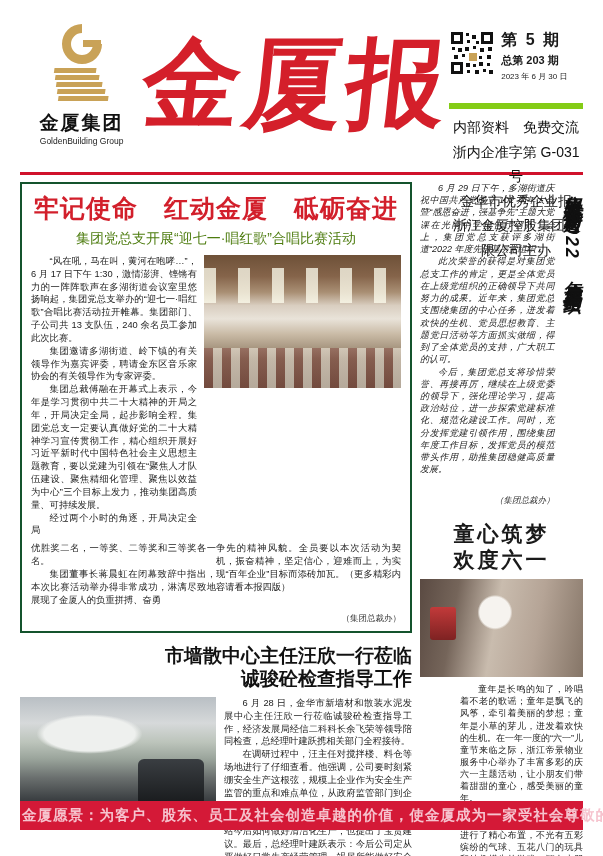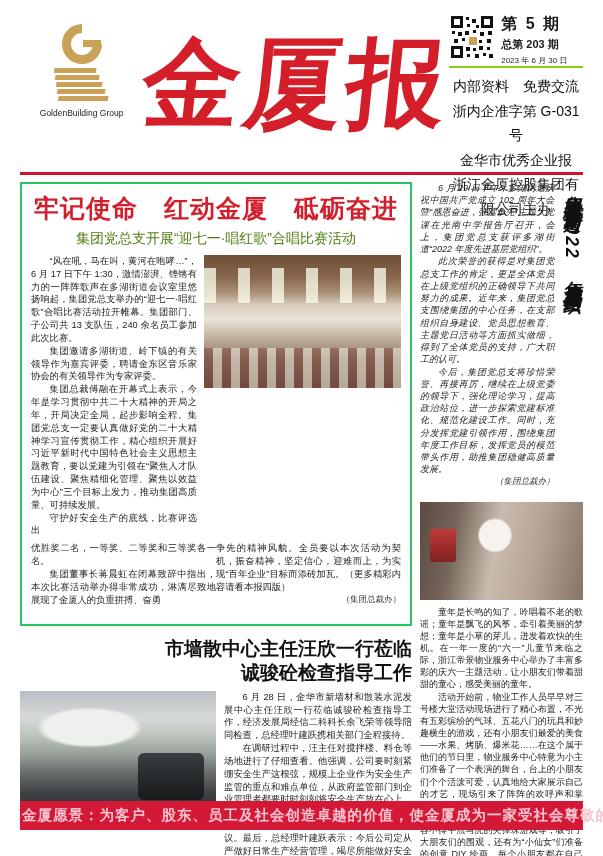--- a/index.html
+++ b/index.html
@@ -9,45 +9,45 @@
 
   
   .hdr { display:flex; align-items:flex-start; height:160px; }
   .logo-block { width:140px; padding-top:14px; text-align:center; }
   .logo-cn { font-size:19px; font-weight:bold; letter-spacing:2px; color:#111; margin-top:2px; }
   .logo-en { font-size:8.5px; color:#222; }
   .masthead { flex:1; text-align:center; color:#d41f2a; font-family:"DejaVu Serif","Liberation Serif",serif;
               font-size:98px; font-weight:bold; line-height:150px; letter-spacing:4px;
               transform:skewX(-6deg); white-space:nowrap; }
   .issue-block { width:152px; padding-top:6px; }
-  .issue-top { display:flex; gap:6px; align-items:flex-start; border-bottom:2px solid #84cc16; padding-bottom:0; }
+  .issue-top { display:flex; gap:6px; align-items:flex-start; border-bottom:6px solid #84cc16; padding-bottom:21px;margin-top:16px; }
   .qr { flex:0 0 46px; }
   .issue-nums { flex:1; }
   .issue-no { font-size:16px; font-weight:bold; letter-spacing:2px; }
   .issue-total { font-size:11px; font-weight:bold; margin-top:2px; }
   .issue-date { font-size:8px; margin-top:3px; color:#222; }
   .info-lines { margin-top:6px; font-size:14px; line-height:1.75; text-align:center; color:#111; }
 
   .red-rule { border-top:3px solid #d0112b; margin-top:4px; }
 
   
   .main { display:flex; gap:8px; margin-top:7px; }
   .col-left { width:392px; }
   .col-right { flex:1; }
 
   
-  .lead-box { border:2px solid #22c55e; padding:8px 9px 18px 9px; }
+  .lead-box { border:2px solid #14532d; padding:8px 9px 6px 9px; }
   .lead-h1 { color:#d21f2b; font-size:25px; font-weight:bold; text-align:center; letter-spacing:1px; white-space:nowrap; }
   .lead-h2 { font-size:14px; text-align:center; margin-top:5px; color:#4d7c0f; }
   .lead-row { display:flex; gap:7px; margin-top:7px; }
   .lead-text { width:178px; }
   p.body { font-size:9.3px; line-height:1.38; text-align:justify; text-indent:2em; color:#222; }
   .lead-row2 { display:flex; margin-top:5px; }
   .lead-row2 > div { flex:1; }
-  .byline { font-size:8.5px; text-align:right; color:#333; margin-top:0; font-family:"DejaVu Serif","Liberation Serif",serif; }
+  .byline { font-size:8.5px; text-align:right; color:#333; margin-top:19px; font-family:"DejaVu Serif","Liberation Serif",serif; }
 
   .art-h { font-size:19px; font-weight:bold; text-align:right; line-height:1.22; color:#111; }
   .art2 { margin-top:11px; }
   .art2-row { display:flex; gap:8px; margin-top:7px; }
   .art2-text { flex:1; }
 
   
   .photo { position:relative; overflow:hidden; flex-shrink:0; }
   .photo1 { width:197px; height:133px;
     background:linear-gradient(180deg,#6e5138 0%,#85644a 16%,#a98f74 28%,#d9cec0 38%,#e9e3d9 48%,#c8b9a4 60%,#8d7a64 78%,#6f5c49 100%); }
@@ -69,21 +69,21 @@
     background:linear-gradient(180deg,#c23a3a,#7e2222); border-radius:3px; }
 
   
   .r1 { display:flex; gap:5px;font-style:italic; }
   .r1-text { flex:1; }
   .r1-text p.body { font-size:9px; line-height:1.36; }
   .vhead { writing-mode:vertical-rl; font-size:17.5px; font-weight:bold; line-height:1.35;
            letter-spacing:2px; height:252px; color:#111; }
   .r2 { margin-top:14px; }
   .r2-h { font-size:21px; font-weight:bold; text-align:center; line-height:1.25; letter-spacing:3px; }
-  .r2 p.body { font-size:9px; line-height:1.35; }
+  .r2 p.body { font-size:9px; line-height:1.35;margin-left:40px; }
   .r2-body { margin-top:6px; }
 
   
   .vision { position:absolute; left:20px; right:20px; bottom:26px; background:#d41937;
             color:#f6c3ce; font-weight:bold; font-size:14.5px; text-align:center;
             padding:5px 2px; letter-spacing:1px; white-space:nowrap; }
 </style>
 </head>
 <body>
 
@@ -99,20 +99,21 @@
             <g>
               <rect x="18" y="46" width="42" height="5" transform="skewX(-8)"></rect>
               <rect x="20" y="53" width="44" height="5" transform="skewX(-8)"></rect>
               <rect x="22" y="60" width="46" height="5" transform="skewX(-8)"></rect>
               <rect x="24" y="67" width="48" height="5" transform="skewX(-8)"></rect>
               <rect x="26" y="74" width="50" height="5" transform="skewX(-8)"></rect>
             </g>
           </g>
         </svg>
       </span>
+      <div class="logo-cn">金厦集团</div>
       <div class="logo-en">GoldenBuilding Group</div>
     </div>
 
     <div class="masthead">金厦报</div>
 
     <div class="issue-block">
       <div class="issue-top">
         <span class="qr">
           <svg width="46" height="46" viewBox="0 0 46 46">
             <rect width="46" height="46" fill="#fff"></rect>
@@ -171,21 +172,21 @@
     <div class="col-left">
 
       <div class="lead-box">
         <div class="lead-h1">牢记使命　红动金厦　砥砺奋进</div>
         <div class="lead-h2">集团党总支开展“迎七一·唱红歌”合唱比赛活动</div>
         <div class="lead-row">
           <div class="lead-text">
             <p class="body">“风在吼，马在叫，黄河在咆哮…”，6 月 17 日下午 1:30，激情澎湃、铿锵有力的一阵阵歌声在多湖街道会议室里悠扬响起，集团党总支举办的“迎七一·唱红歌”合唱比赛活动拉开帷幕。集团部门、子公司共 13 支队伍，240 余名员工参加此次比赛。</p>
             <p class="body">集团邀请多湖街道、岭下镇的有关领导作为嘉宾评委，聘请金东区音乐家协会的有关领导作为专家评委。</p>
             <p class="body">集团总裁傅融在开幕式上表示，今年是学习贯彻中共二十大精神的开局之年，开局决定全局，起步影响全程。集团党总支一定要认真做好党的二十大精神学习宣传贯彻工作，精心组织开展好习近平新时代中国特色社会主义思想主题教育，要以党建为引领在“聚焦人才队伍建设、聚焦精细化管理、聚焦以效益为中心”三个目标上发力，推动集团高质量、可持续发展。</p>
-            <p class="body">守护好安全生产的底线，比赛评选出</p>
+            <p class="body">经过两个小时的角逐，开局决定全局</p>
           </div>
           <div class="photo photo1"></div>
         </div>
         <div class="lead-row2">
           <div>
             <p class="body" style="text-indent:0">优胜奖二名，一等奖、二等奖和三等奖各一名。</p>
             <p class="body">集团董事长蒋晨虹在闭幕致辞中指出，本次比赛活动举办得非常成功，淋漓尽致地展现了金厦人的负重拼搏、奋勇</p>
           </div>
           <div>
             <p class="body" style="text-indent:0">争先的精神风貌。全员要以本次活动为契机，振奋精神，坚定信心，迎难而上，为实现“百年企业”目标而添砖加瓦。（更多精彩内容请看本报四版）</p>
@@ -209,31 +210,35 @@
         </div>
       </div>
 
     </div>
 
     <div class="col-right">
 
       <div class="r1">
         <div class="r1-text">
           <p class="body">6 月 29 日下午，多湖街道庆祝中国共产党成立 102 周年大会暨“感恩奋进，强基争先”主题大党课在光南中学报告厅召开，会上，集团党总支获评多湖街道“2022 年度先进基层党组织”。</p>
-          <p class="body">此次荣誉的获得是对集团党总支工作的肯定，更是全体党员在上级党组织的正确领导下共同努力的成果。近年来，集团党总支围绕集团的中心任务，在支部组织自身建设、党员思想教育、主题党日活动等方面抓实做细，得到了全体党员的支持，广大职工的认可。</p>
+          <p class="body">此次荣誉的获得是对集团党总支工作的肯定，更是全体党员在上级党组织的正确领导下共同努力的成果。近年来，集团党总支围绕集团的中心任务，迸发着欢快的生机、党员思想教育、主题党日活动等方面抓实做细，得到了全体党员的支持，广大职工的认可。</p>
           <p class="body">今后，集团党总支将珍惜荣誉、再接再厉，继续在上级党委的领导下，强化理论学习，提高政治站位，进一步探索党建标准化、规范化建设工作。同时，充分发挥党建引领作用，围绕集团年度工作目标，发挥党员的模范带头作用，助推集团稳健高质量发展。</p>
           <div class="byline">（集团总裁办）</div>
         </div>
         <div class="vhead">
           <span>集团党总支获评多湖街道</span>
           <span>『2022 年度先进基层党组织』</span>
         </div>
       </div>
 
       <div class="r2">
+        <div class="r2-h">
+          <div>童心筑梦</div>
+          <div>欢度六一</div>
+        </div>
         <div class="photo photo4"></div>
         <div class="r2-body">
           <p class="body">童年是长鸣的知了，吟唱着不老的歌谣；童年是飘飞的风筝，牵引着美丽的梦想；童年是小草的芽儿，迸发着欢快的生机。在一年一度的“六一”儿童节来临之际，浙江帝景物业服务中心举办了丰富多彩的庆六一主题活动，让小朋友们带着甜甜的童心，感受美丽的童年。</p>
           <p class="body">活动开始前，物业工作人员早早对三号楼大堂活动现场进行了精心布置，不光有五彩缤纷的气球、五花八门的玩具和妙趣横生的游戏，还有小朋友们最爱的美食——水果、烤肠、爆米花……在这个属于他们的节日里，物业服务中心特意为小主们准备了一个表演的舞台，台上的小朋友们个个活泼可爱，认真地给大家展示自己的才艺，现场引来了阵阵的欢呼声和掌声。游戏环节也是热闹非凡，笑声最多的贴人三明治游戏，趣味十足的投壶游戏，容不得半点马虎的夹弹珠游戏等，吸引了大朋友们的围观，还有为“小仙女”们准备的创意 DIY 绘画，每个小朋友都在自己的想象中，描绘着自己七彩的梦，在一起的嬉闹和幸福中，感受着童年的美好。</p>
 
         </div>
       </div>
     </div>
   </div>
 

